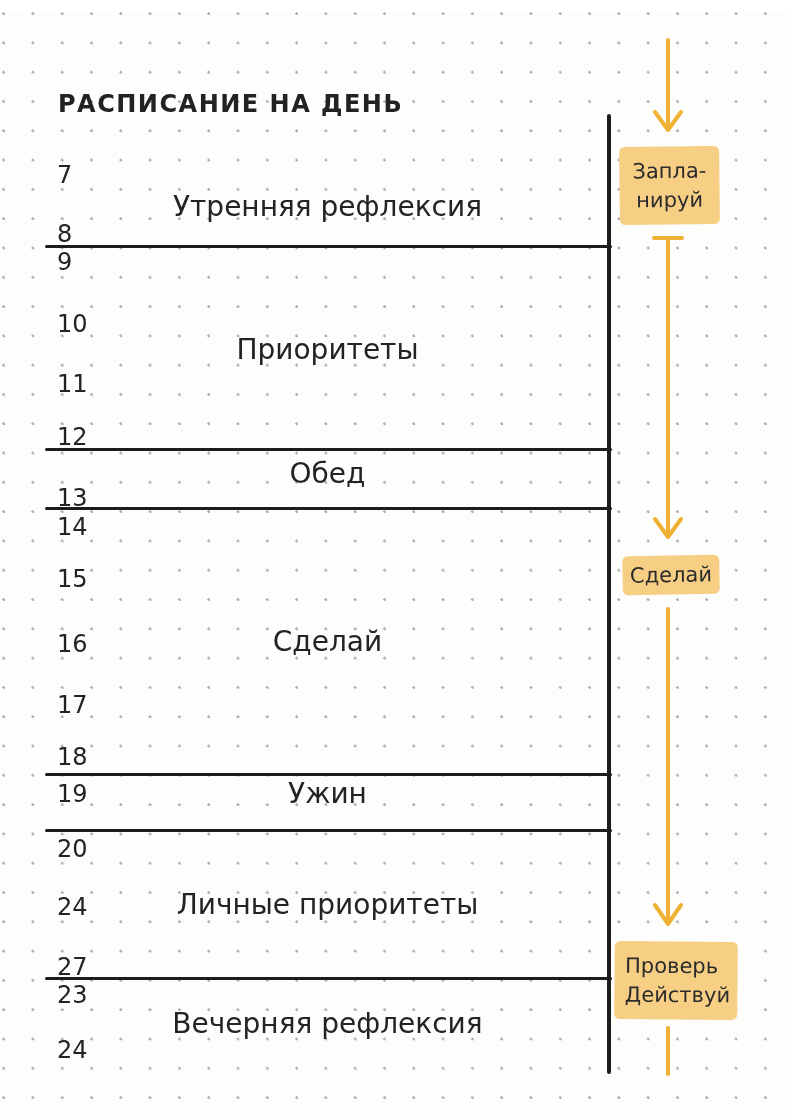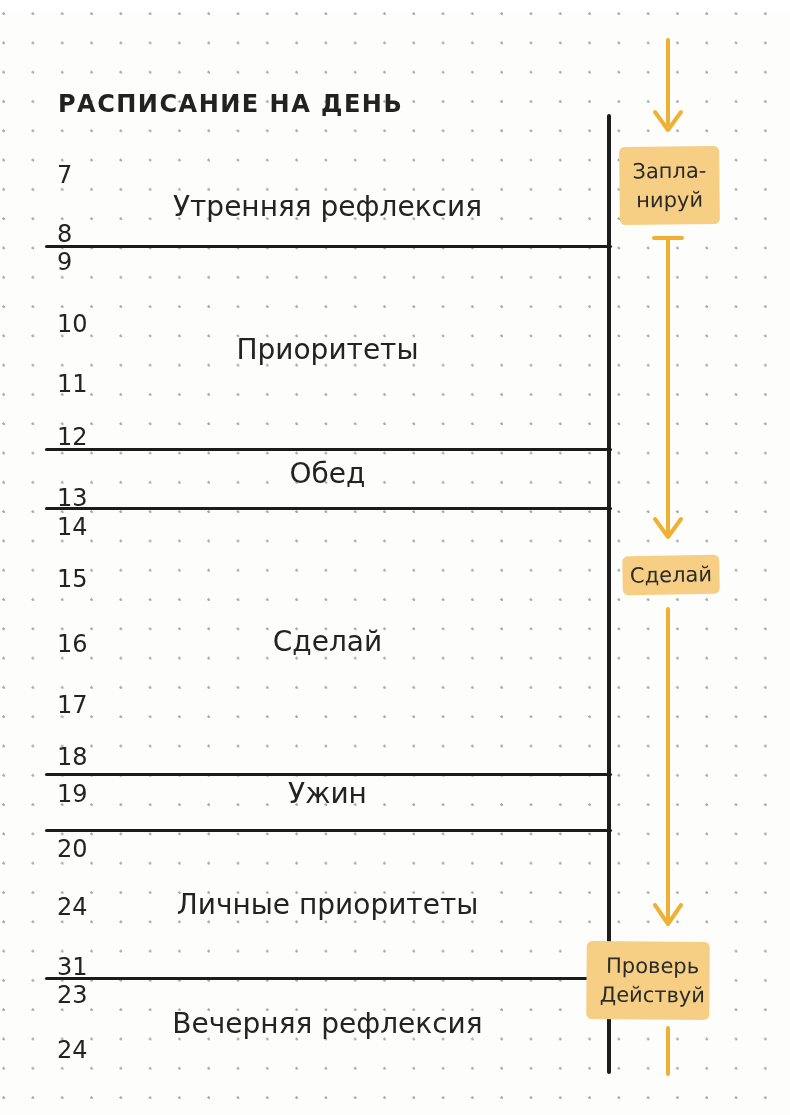--- a/index.html
+++ b/index.html
@@ -44,21 +44,21 @@
     position:absolute;
     background:#f6cf84;
     border-radius:4px;
     display:flex;flex-direction:column;justify-content:center;
     font-size:21px;line-height:29px;color:#2b2b2b;
     box-shadow:0 0 0 1.5px #f6cf84;
   }
   .flow-box .line{display:block;}
   .box-plan{left:621px;top:136px;width:97px;height:75px;text-align:center;transform:rotate(-0.6deg);}
   .box-do{left:624px;top:545px;width:94px;height:36px;text-align:center;transform:rotate(-1deg);}
-  .box-check{left:588px;top:931px;width:120px;height:75px;padding-left:9px;box-sizing:border-box;text-align:center;transform:rotate(0.4deg);}
+  .box-check{left:616px;top:931px;width:120px;height:75px;padding-left:9px;box-sizing:border-box;text-align:left;transform:rotate(0.4deg);}
 </style>
 </head>
 <body>
 
 <div class="page">
 
   <div class="title">РАСПИСАНИЕ НА ДЕНЬ</div>
 
   <div class="vline"></div>
 
@@ -77,21 +77,21 @@
   <div class="hour" style="top:411px">12</div>
   <div class="hour" style="top:472px">13</div>
   <div class="hour" style="top:501px">14</div>
   <div class="hour" style="top:553px">15</div>
   <div class="hour" style="top:618px">16</div>
   <div class="hour" style="top:679px">17</div>
   <div class="hour" style="top:731px">18</div>
   <div class="hour" style="top:768px">19</div>
   <div class="hour" style="top:823px">20</div>
   <div class="hour" style="top:881px">24</div>
-  <div class="hour" style="top:941px">31</div>
+  <div class="hour" style="top:941px">27</div>
   <div class="hour" style="top:969px">23</div>
   <div class="hour" style="top:1024px">24</div>
 
   <div class="section-label" style="top:181px">Утренняя рефлексия</div>
   <div class="section-label" style="top:448px">Обед</div>
   <div class="section-label" style="top:324px">Приоритеты</div>
   <div class="section-label" style="top:616px">Сделай</div>
   <div class="section-label" style="top:879px">Личные приоритеты</div>
   <div class="section-label" style="top:768px">Ужин</div>
   <div class="section-label" style="top:998px">Вечерняя рефлексия</div>

